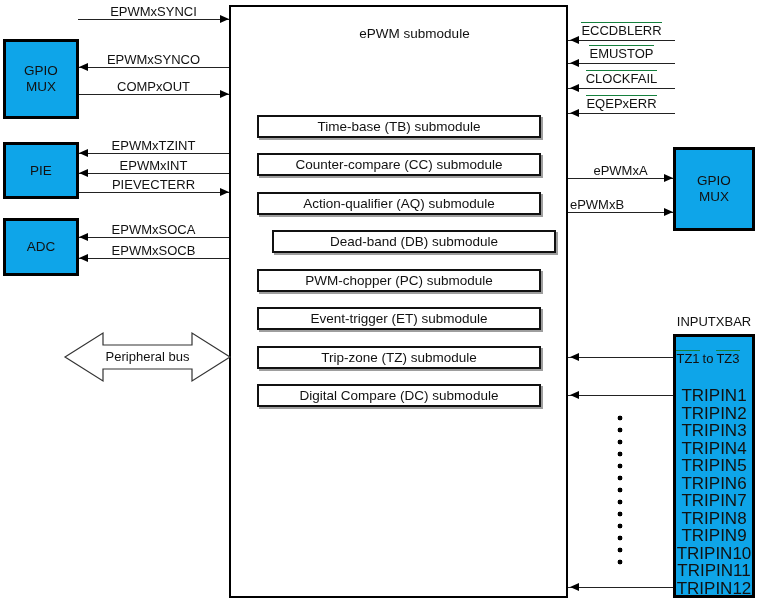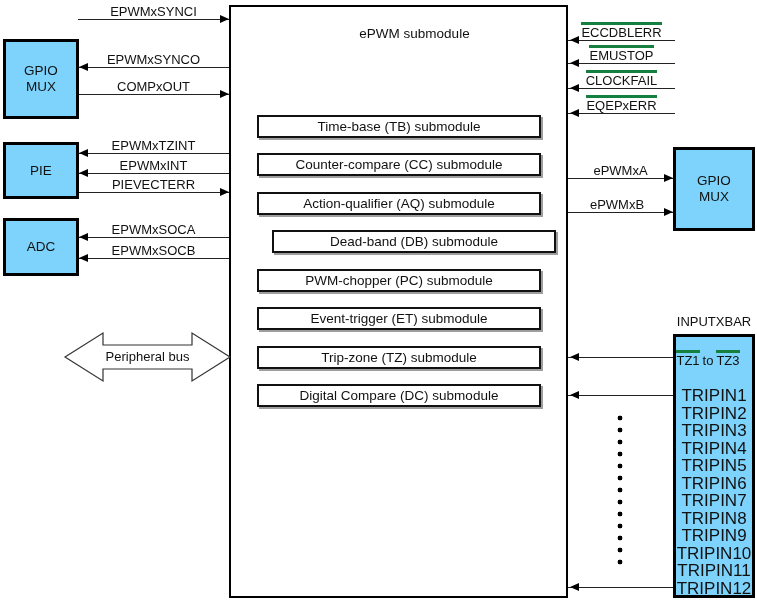--- a/index.html
+++ b/index.html
@@ -1,32 +1,32 @@
 <!DOCTYPE html>
 <html><head>
 <meta charset="utf-8">
 <style>
   html,body{margin:0;padding:0;background:#fff;}
   #diagram{position:relative;width:757px;height:604px;background:#fff;overflow:hidden;
            font-family:"Liberation Sans","DejaVu Sans",sans-serif;color:#111;}
-  .box{position:absolute;box-sizing:border-box;background:#7dd3fc;border:3px solid #000;
+  .box{position:absolute;box-sizing:border-box;background:#0ea5e9;border:3px solid #000;
        display:flex;align-items:center;justify-content:center;text-align:center;
        font-size:13.5px;line-height:16px;white-space:pre-line;}
   .mainbox{position:absolute;box-sizing:border-box;border:2px solid #000;background:#fff;}
   .sub{position:absolute;box-sizing:border-box;left:257px;width:284px;height:23px;
        border:2px solid #111;background:#fff;box-shadow:2px 2px 0 rgba(0,0,0,0.38);
        display:flex;align-items:center;justify-content:center;
        font-size:13.5px;}
   .hline{position:absolute;height:0;border-top:1px solid #222;}
   .arr-l{position:absolute;width:0;height:0;border-top:4px solid transparent;
          border-bottom:4px solid transparent;border-right:9px solid #000;}
   .arr-r{position:absolute;width:0;height:0;border-top:4px solid transparent;
          border-bottom:4px solid transparent;border-left:9px solid #000;}
   .lbl{position:absolute;font-size:13px;line-height:14px;text-align:center;color:#111;}
-  .ovl{display:inline-block;border-top:3px solid #15803d;line-height:13px;padding-top:1px;}
+  .ovl{display:inline-block;border-top:1px solid #15803d;line-height:13px;padding-top:1px;}
   .tzmid{margin:0 3px;}
   .title{position:absolute;font-size:13.5px;text-align:center;}
   .dots{position:absolute;left:617px;top:412px;width:6px;height:156px;
         background-image:radial-gradient(circle,#000 2.4px,transparent 2.6px);
         background-size:6px 12px;background-position:center top;background-repeat:repeat-y;}
   .tripins{position:absolute;left:676px;top:387px;width:76px;text-align:center;
            font-size:17px;line-height:17.5px;}
   svg{position:absolute;overflow:visible;}
 </style>
 </head>
@@ -119,21 +119,21 @@
   <div class="hline" style="left:568px;top:113px;width:107px;"></div>
   <div class="arr-l" style="left:570px;top:109px;"></div>
   <div class="lbl" style="left:568px;top:95px;width:107px;"><span class="ovl">EQEPxERR</span></div>
 
   <div class="hline" style="left:568px;top:178px;width:105px;"></div>
   <div class="arr-r" style="left:664px;top:174px;"></div>
   <div class="lbl" style="left:568px;top:164px;width:105px;">ePWMxA</div>
 
   <div class="hline" style="left:568px;top:212px;width:105px;"></div>
   <div class="arr-r" style="left:664px;top:208px;"></div>
-  <div class="lbl" style="left:568px;top:198px;width:98px;">ePWMxB</div>
+  <div class="lbl" style="left:548px;top:198px;width:98px;">ePWMxB</div>
 
   <div class="hline" style="left:568px;top:357px;width:105px;"></div>
   <div class="arr-l" style="left:570px;top:353px;"></div>
   <div class="lbl" style="left:676px;top:350px;width:64px;">
     <span class="ovl">TZ1</span><span class="tzmid">to</span><span class="ovl">TZ3</span>
   </div>
 
   <div class="hline" style="left:568px;top:395px;width:105px;"></div>
   <div class="arr-l" style="left:570px;top:391px;"></div>
 

